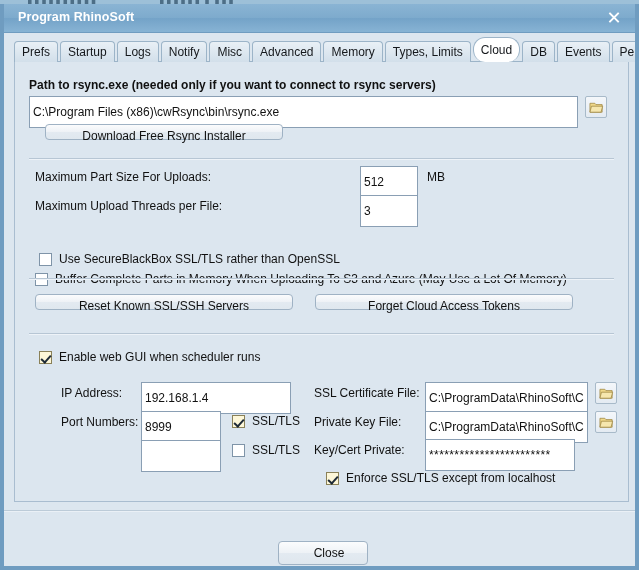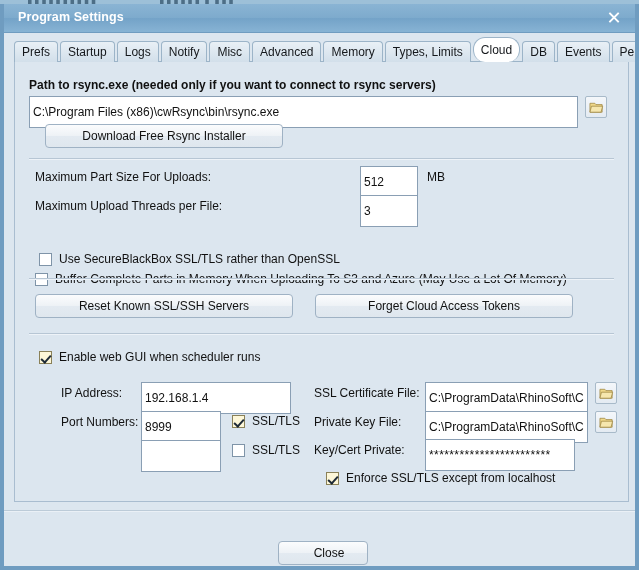--- a/index.html
+++ b/index.html
@@ -144,21 +144,21 @@
     position: absolute;
     box-sizing: border-box;
     background: linear-gradient(to bottom, #fbfcfd 0%, #eef2f6 48%, #e3eaf1 52%, #dfe7ee 100%);
     border: 1px solid #9fb2c4;
     border-radius: 4px;
     font-family: "Liberation Sans", sans-serif;
     font-size: 12px;
     color: #111;
     text-align: center;
     cursor: pointer;
-    height: 24px;
+    height: 16px;
     line-height: 22px;
   }
 
   .browse {
     position: absolute;
     width: 22px; height: 22px;
     box-sizing: border-box;
     background: linear-gradient(to bottom, #f4f7fa, #e4ebf2);
     border: 1px solid #a8bac9;
     border-radius: 2px;
@@ -214,21 +214,21 @@
 <body>
 
 <div class="bg-strip">
   <span class="ghost g1">▌▌▌▌▌▌▌▌▌▌</span>
   <span class="ghost g2">▌▌▌▌▌▌ ▌ ▌▌▌</span>
 </div>
 
 <div class="dialog">
 
   <div class="titlebar">
-    <span class="title">Program Settings</span>
+    <span class="title">Program RhinoSoft</span>
     <span class="close-x">✕</span>
   </div>
 
   <div class="tabstrip" id="tabstrip">
       <div class="tab">Prefs</div>
       <div class="tab">Startup</div>
       <div class="tab">Logs</div>
       <div class="tab">Notify</div>
       <div class="tab">Misc</div>
       <div class="tab">Advanced</div>

